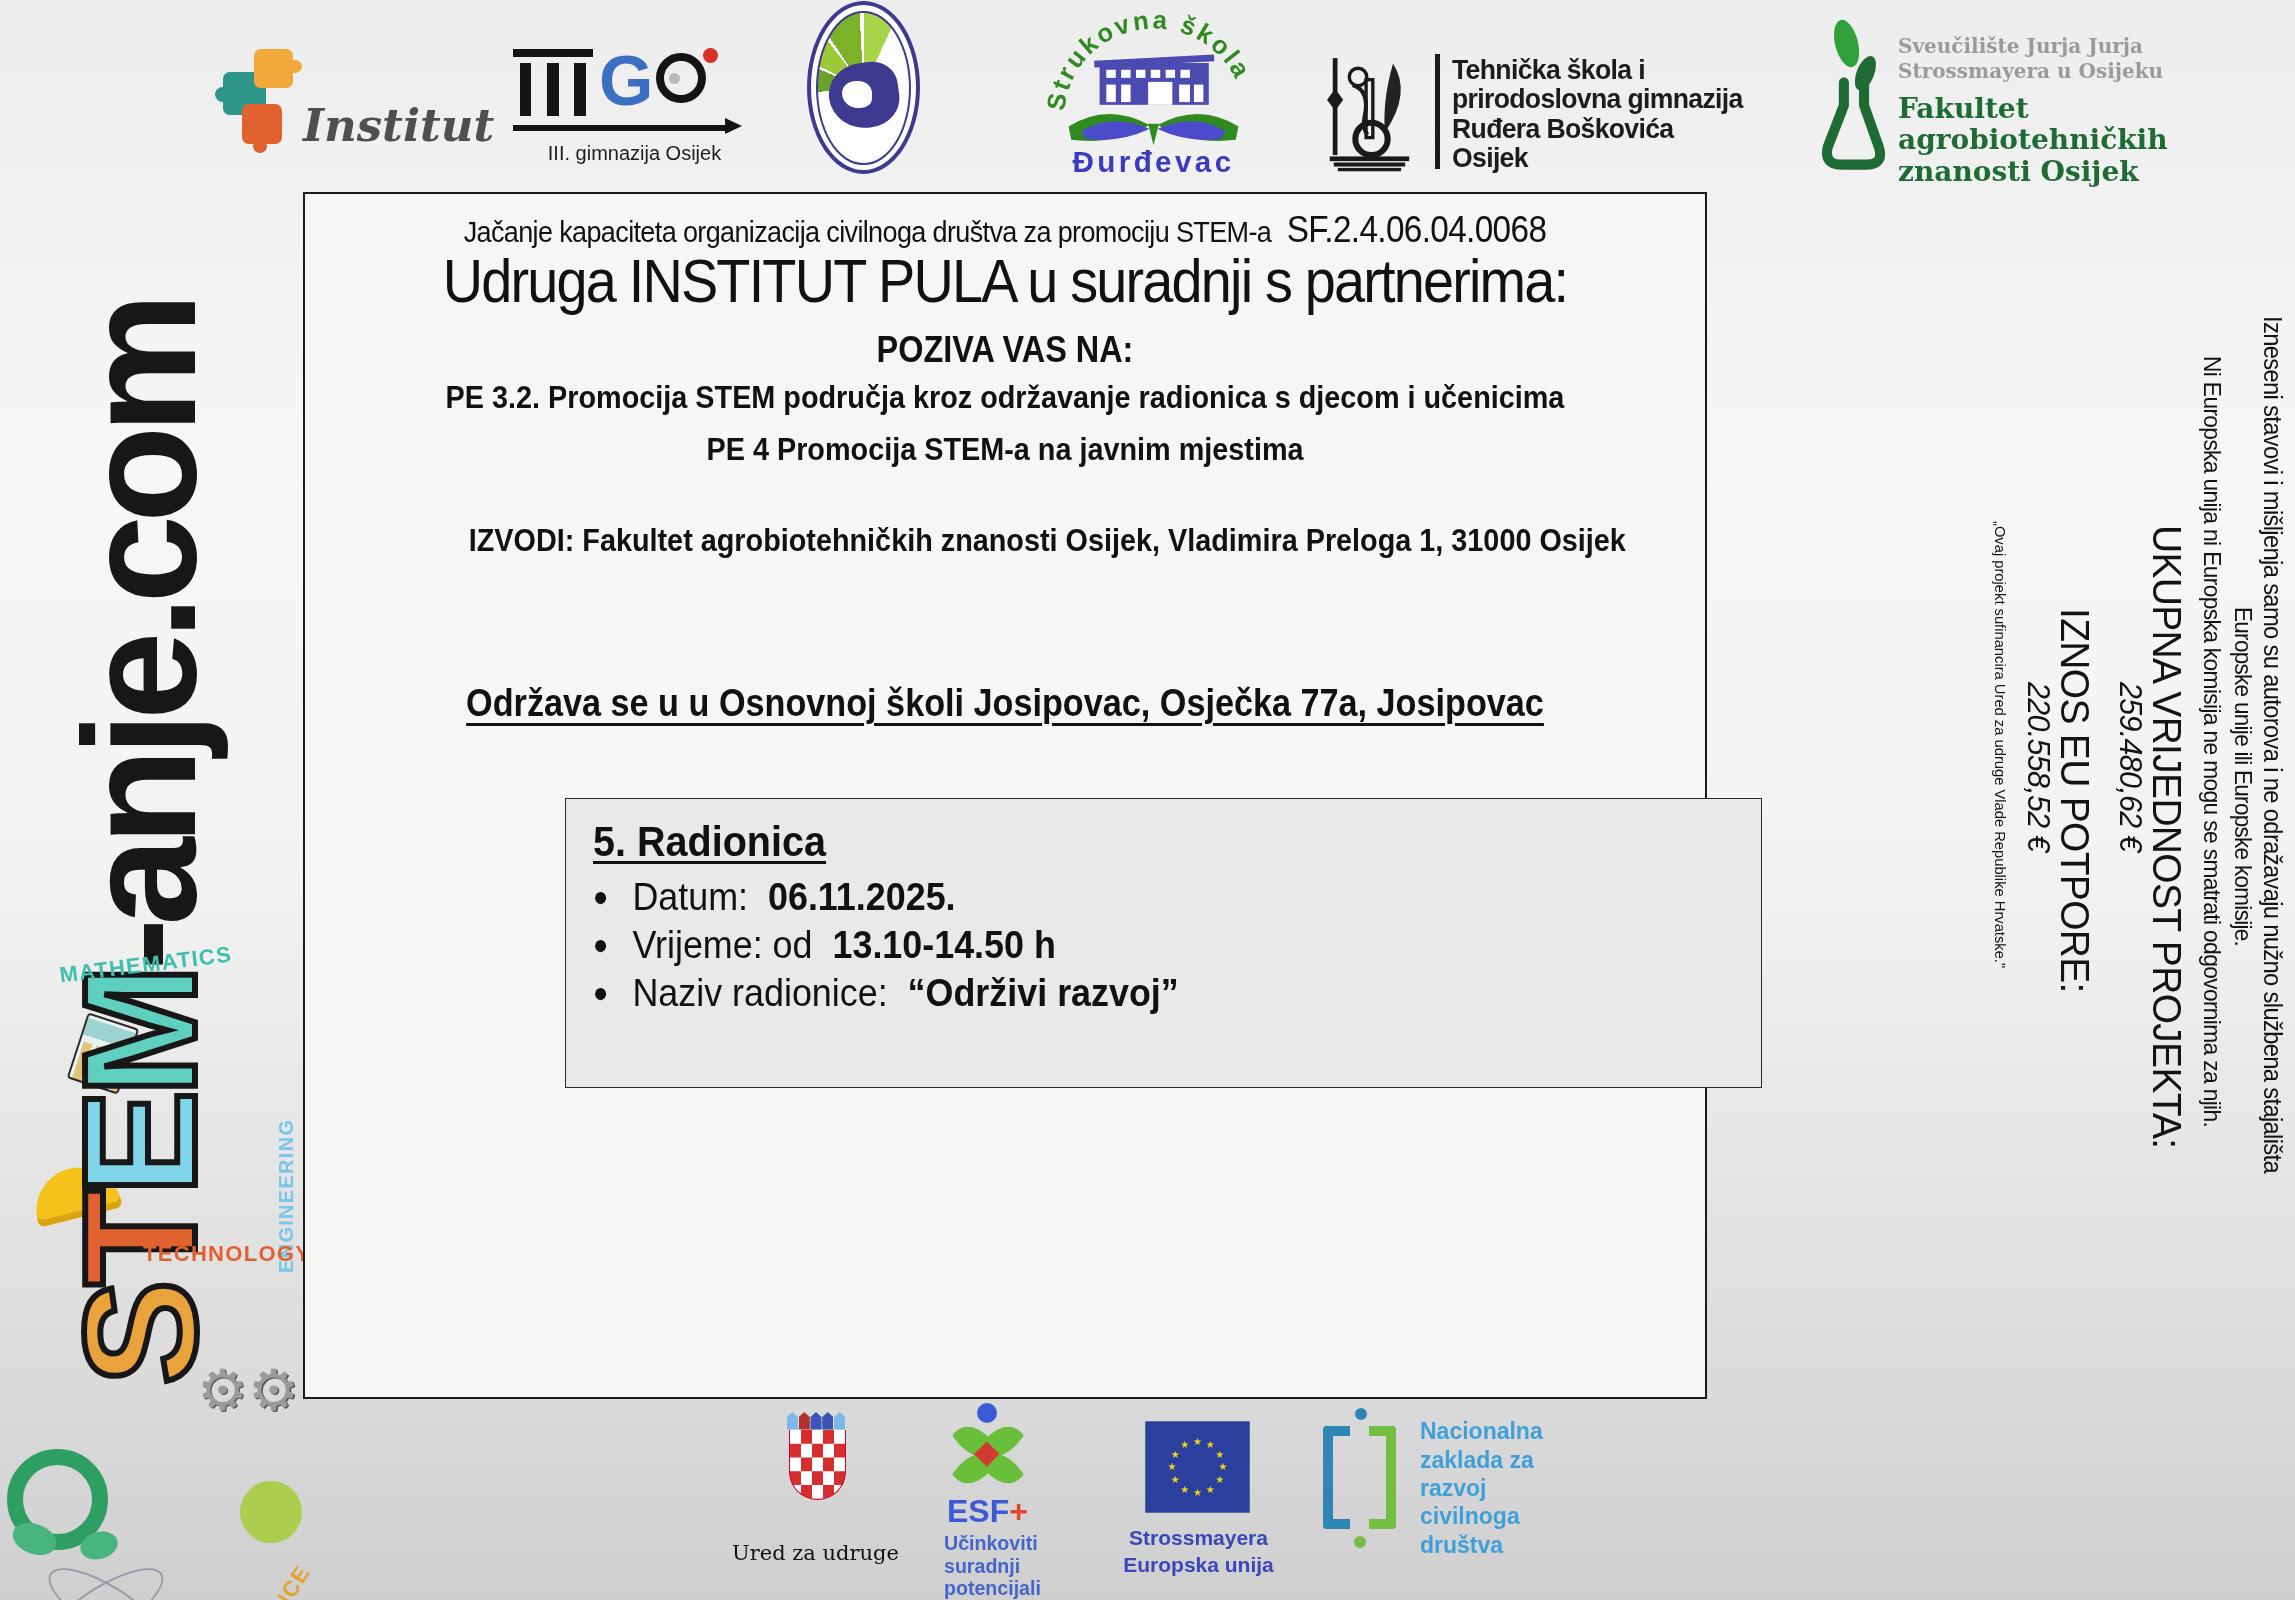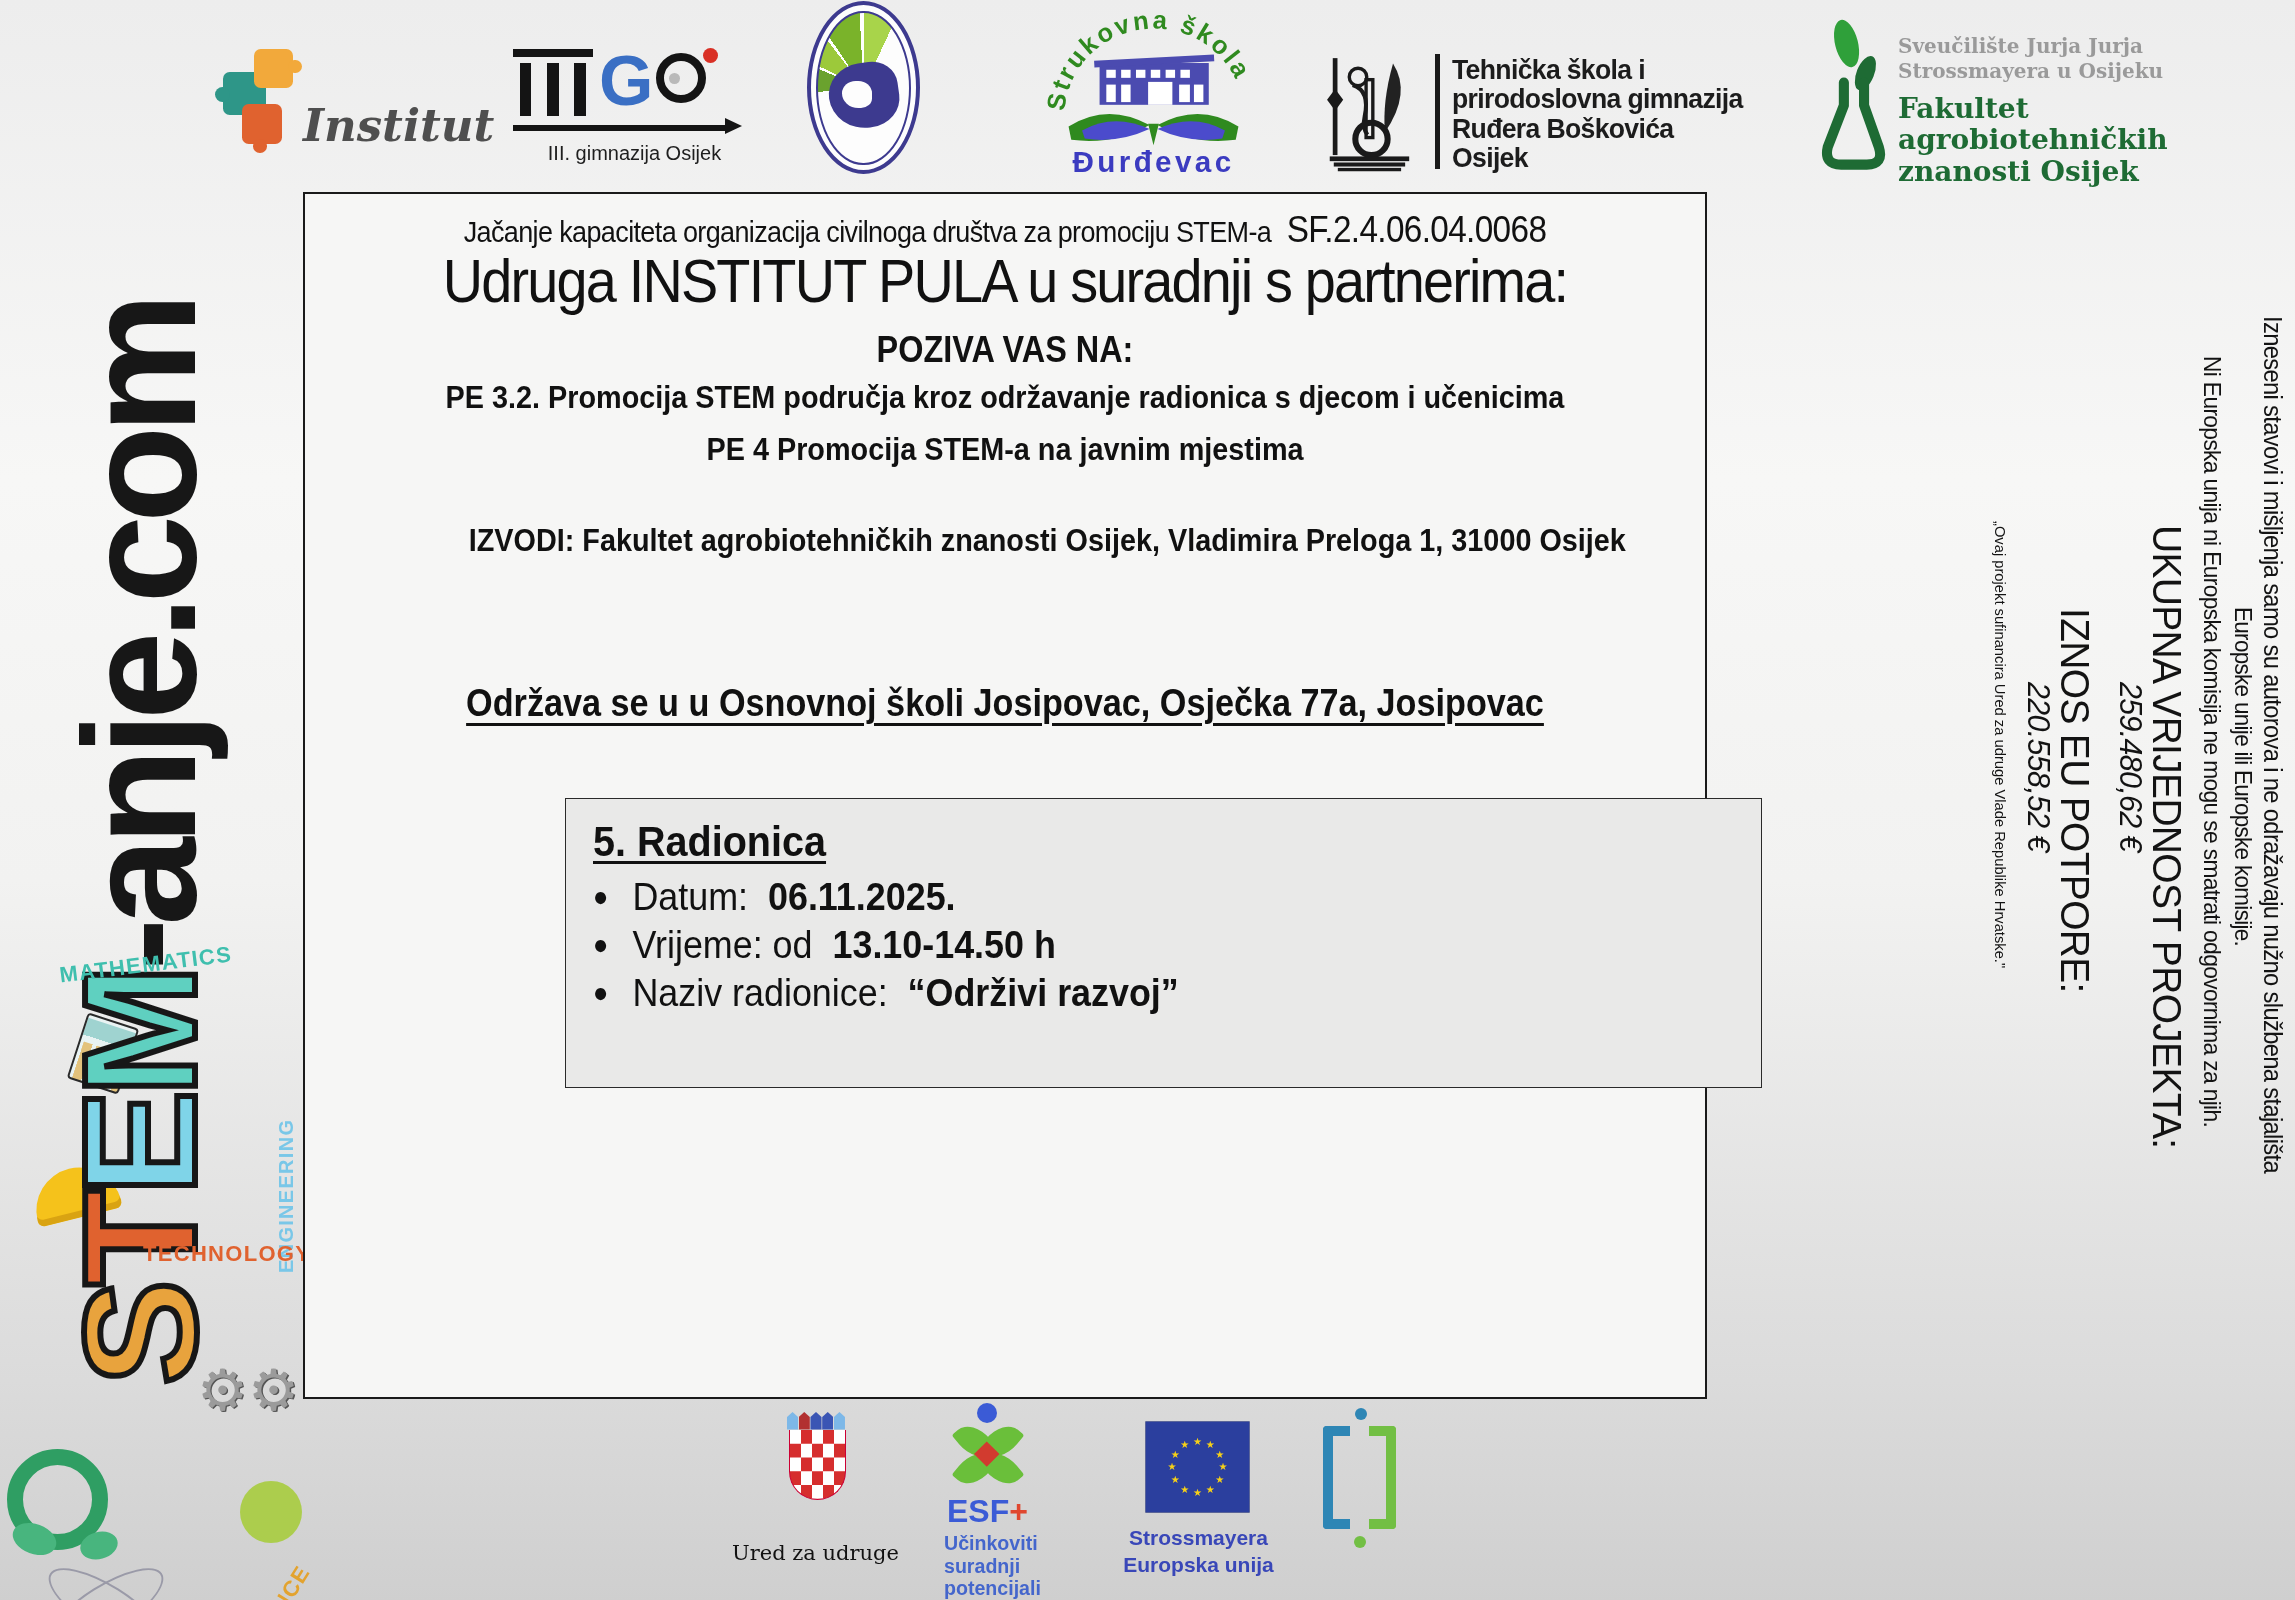--- a/index.html
+++ b/index.html
@@ -362,14 +362,21 @@
     <div>Strossmayera</div>
     <div>Europska unija</div>
   </div>
 </div>
 
 <div class="abs nz-wrap nosel">
   <span class="nz-dot-b"></span>
   <span class="nz-lb"></span>
   <span class="nz-rb"></span>
   <span class="nz-dot-g"></span>
+  <div class="nz-text">
+    <div>Nacionalna</div>
+    <div>zaklada za</div>
+    <div>razvoj</div>
+    <div>civilnoga</div>
+    <div>društva</div>
+  </div>
 </div>
 
 
 </body></html>

